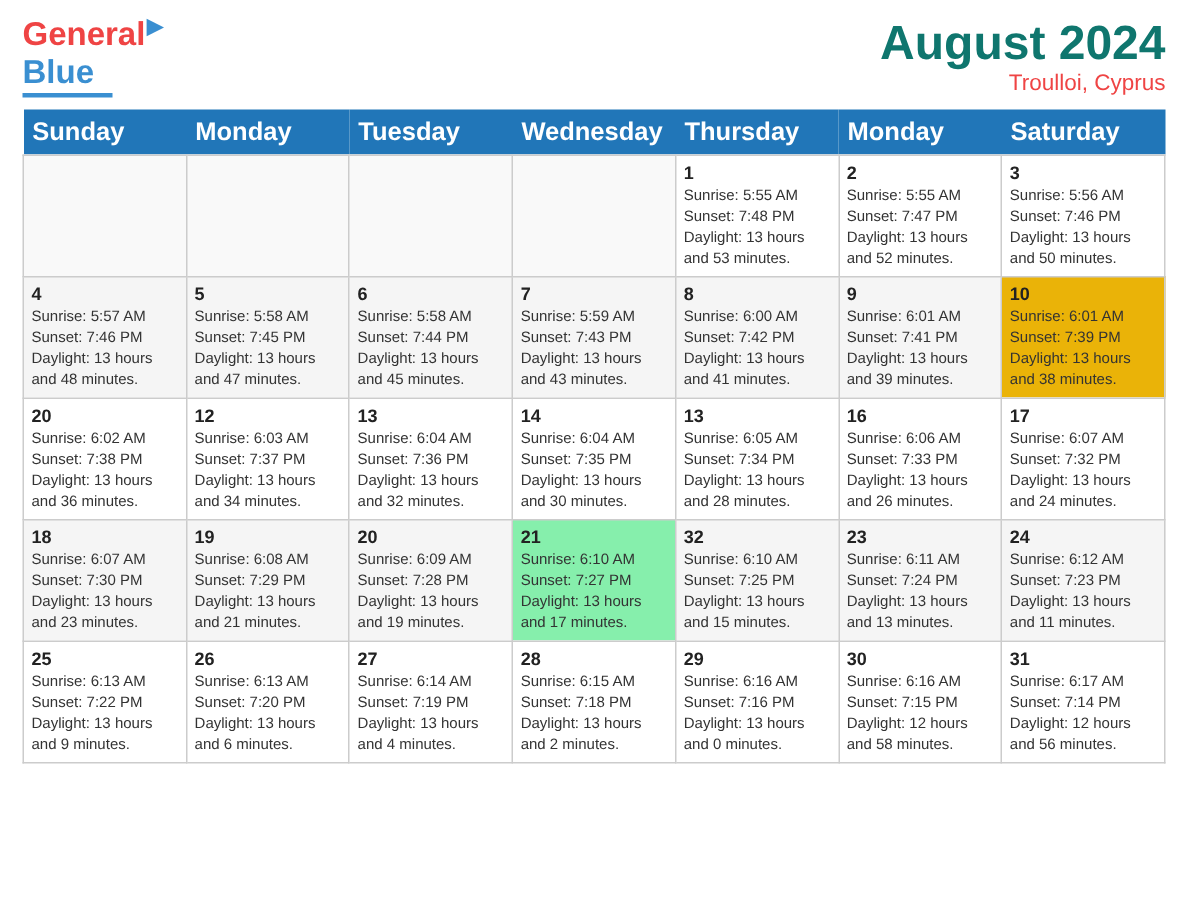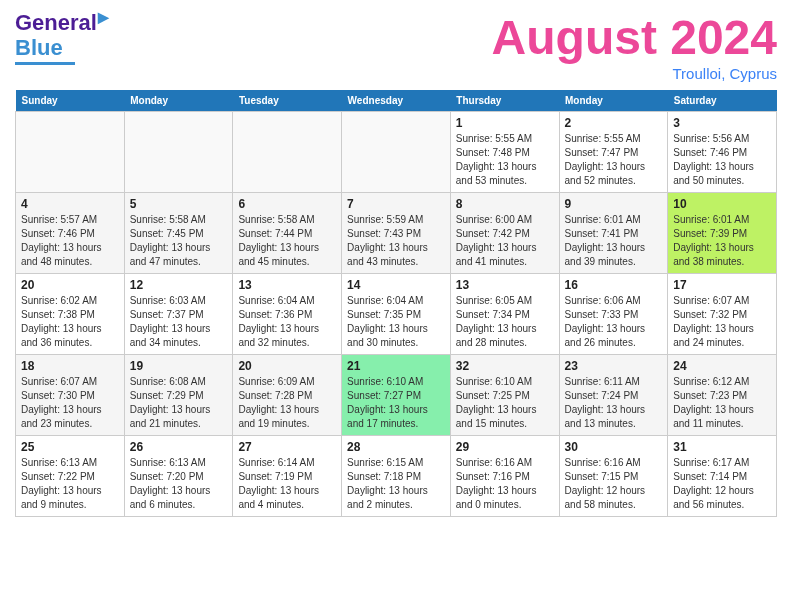--- a/index.html
+++ b/index.html
@@ -33,39 +33,39 @@
     .logo-line {
       width: 60px;
       height: 3px;
       background: #3a8fd1;
       margin-top: 2px;
     }
     .title-block {
       text-align: right;
     }
     .main-title {
-      font-size: 48px;
-      font-weight: bold;
-      color: #ec4899;
+      font-size: 32px;
+      font-weight: bold;
+      color: #0f766e;
     }
     .subtitle {
       font-size: 15px;
-      color: #3b82f6;
+      color: #ef4444;
     }
     table {
       width: 100%;
       border-collapse: collapse;
       font-size: 11px;
     }
     th {
       background: #2176b8;
       color: #fff;
       text-align: left;
       padding: 5px 6px;
-      font-size: 10px;
+      font-size: 17px;
       font-weight: bold;
     }
     td {
       border: 1px solid #ccc;
       vertical-align: top;
       padding: 4px 5px;
       width: 14.28%;
       height: 80px;
       background: #fff;
     }
@@ -83,21 +83,21 @@
     }
     td.empty { background: #f9f9f9; }
   </style>
 </head>
 <body>
 
 <div class="header">
   <div class="logo">
     <div style="display:flex;align-items:center;">
       <span class="logo-text">
-        <span style="color:#4c1d95;">General</span><span style="color:#3a8fd1; font-size:14px; vertical-align:super; margin-left:1px;">▶</span><br>
+        <span style="color:#ef4444;">General</span><span style="color:#3a8fd1; font-size:14px; vertical-align:super; margin-left:1px;">▶</span><br>
         <span style="color:#3a8fd1; font-weight:bold;">Blue</span>
       </span>
     </div>
     <div class="logo-line"></div>
   </div>
   <div class="title-block">
     <div class="main-title">August 2024</div>
     <div class="subtitle">Troulloi, Cyprus</div>
   </div>
 </div>
@@ -151,21 +151,21 @@
           <div class="day-info">Sunrise: 5:59 AM<br>Sunset: 7:43 PM<br>Daylight: 13 hours<br>and 43 minutes.</div>
         </td>
         <td style="background: rgb(245, 245, 245);">
           <div class="day-num">8</div>
           <div class="day-info">Sunrise: 6:00 AM<br>Sunset: 7:42 PM<br>Daylight: 13 hours<br>and 41 minutes.</div>
         </td>
         <td style="background: rgb(245, 245, 245);">
           <div class="day-num">9</div>
           <div class="day-info">Sunrise: 6:01 AM<br>Sunset: 7:41 PM<br>Daylight: 13 hours<br>and 39 minutes.</div>
         </td>
-        <td style="background: #bef264;">
+        <td style="background: #eab308;">
           <div class="day-num">10</div>
           <div class="day-info">Sunrise: 6:01 AM<br>Sunset: 7:39 PM<br>Daylight: 13 hours<br>and 38 minutes.</div>
         </td>
       </tr>
       <tr>
         <td>
           <div class="day-num">20</div>
           <div class="day-info">Sunrise: 6:02 AM<br>Sunset: 7:38 PM<br>Daylight: 13 hours<br>and 36 minutes.</div>
         </td>
         <td>

